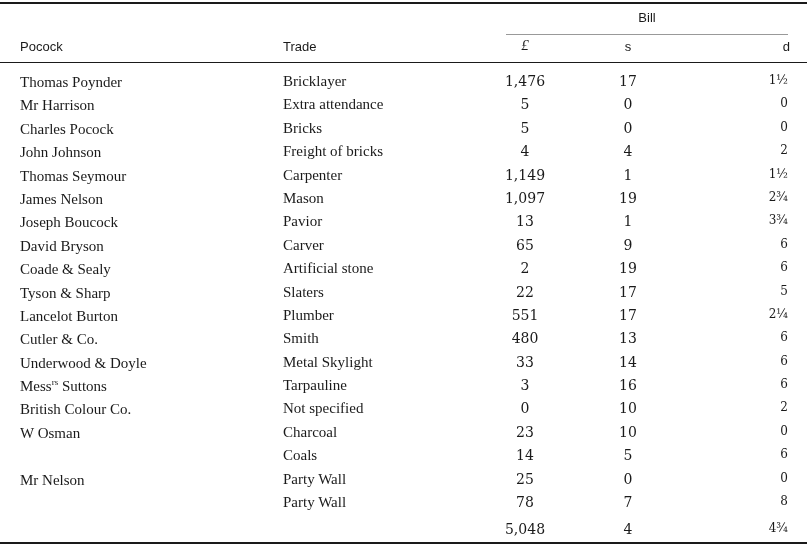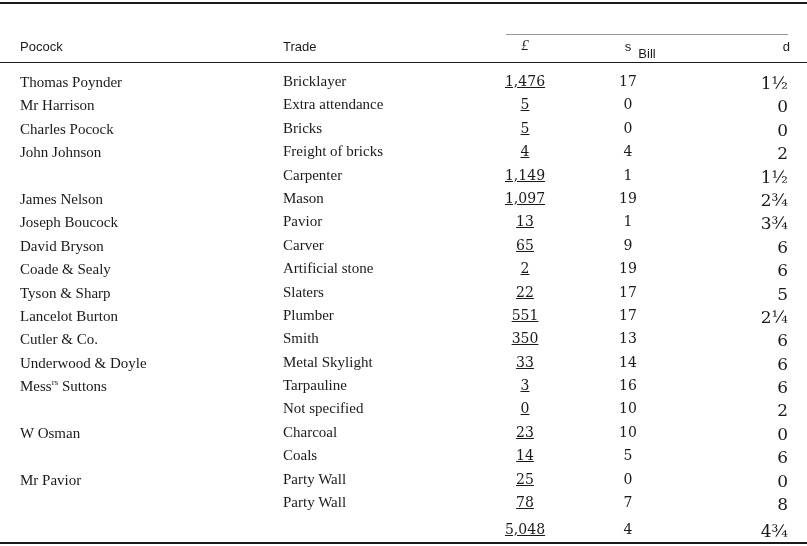--- a/index.html
+++ b/index.html
@@ -40,21 +40,20 @@
       background: #1a1a1a;
     }
     .bill-label {
       position: absolute;
       top: 10px;
       left: 506px;
       width: 282px;
       text-align: center;
       font-family: "Liberation Sans", "DejaVu Sans", sans-serif;
       font-size: 13px;
-      margin-top: 36px;
     }
     .hdr {
       position: absolute;
       top: 39px;
       font-family: "Liberation Sans", "DejaVu Sans", sans-serif;
       font-size: 13px;
     }
     .hdr-workmen { left: 20px; }
     .hdr-trade { left: 283px; }
     .hdr-pounds { left: 480px; width: 90px; text-align: center; font-family: "Liberation Serif", serif; font-style: italic; font-size: 15px; top: 37px;}
@@ -68,23 +67,23 @@
       width: 735px;
     }
     .row {
       position: relative;
       height: 23.4px;
       font-size: 15px;
     }
     .row span { position: absolute; top: 0; white-space: nowrap; }
     .c-name { left: 20px; }
     .c-trade { left: 283px; }
-    .c-l { left: 480px; width: 90px; text-align: center; font-family: "DejaVu Serif", serif; font-size: 14px; font-variant: oldstyle-nums; text-decoration: underline; }
+    .c-l { left: 480px; width: 90px; text-align: center; font-family: "DejaVu Serif", serif; font-size: 14px; font-variant: oldstyle-nums; }
     .c-s { left: 608px; width: 40px; text-align: center; font-family: "DejaVu Serif", serif; font-size: 14px; }
-    .c-d { left: 730px; width: 58px; text-align: right; font-family: "DejaVu Serif", serif; font-size: 17px; }
+    .c-d { left: 730px; width: 58px; text-align: right; font-family: "DejaVu Serif", serif; font-size: 12px; }
     sup { font-size: 9px; vertical-align: 6px; }
     .total-row {
       position: absolute;
       top: 521px;
       left: 0;
       width: 807px;
       height: 20px;
       font-size: 15px;
     }
     .total-row span { position: absolute; top: 0; }
@@ -127,20 +126,21 @@
       <span class="c-d">0</span>
     </div>
     <div class="row">
       <span class="c-name"><span style="position:static">John Johnson</span><sup></sup><span style="position:static"></span></span>
       <span class="c-trade">Freight of bricks</span>
       <span class="c-l">4</span>
       <span class="c-s">4</span>
       <span class="c-d">2</span>
     </div>
     <div class="row">
+      <span class="c-name"><span style="position:static">Thomas Seymour</span><sup></sup><span style="position:static"></span></span>
       <span class="c-trade">Carpenter</span>
       <span class="c-l">1,149</span>
       <span class="c-s">1</span>
       <span class="c-d">1½</span>
     </div>
     <div class="row">
       <span class="c-name"><span style="position:static">James Nelson</span><sup></sup><span style="position:static"></span></span>
       <span class="c-trade">Mason</span>
       <span class="c-l">1,097</span>
       <span class="c-s">19</span>
@@ -177,59 +177,60 @@
     <div class="row">
       <span class="c-name"><span style="position:static">Lancelot Burton</span><sup></sup><span style="position:static"></span></span>
       <span class="c-trade">Plumber</span>
       <span class="c-l">551</span>
       <span class="c-s">17</span>
       <span class="c-d">2¼</span>
     </div>
     <div class="row">
       <span class="c-name"><span style="position:static">Cutler &amp; Co.</span><sup></sup><span style="position:static"></span></span>
       <span class="c-trade">Smith</span>
-      <span class="c-l">350</span>
+      <span class="c-l">480</span>
       <span class="c-s">13</span>
       <span class="c-d">6</span>
     </div>
     <div class="row">
       <span class="c-name"><span style="position:static">Underwood &amp; Doyle</span><sup></sup><span style="position:static"></span></span>
       <span class="c-trade">Metal Skylight</span>
       <span class="c-l">33</span>
       <span class="c-s">14</span>
       <span class="c-d">6</span>
     </div>
     <div class="row">
       <span class="c-name"><span style="position:static">Mess</span><sup>rs</sup><span style="position:static"> Suttons</span></span>
       <span class="c-trade">Tarpauline</span>
       <span class="c-l">3</span>
       <span class="c-s">16</span>
       <span class="c-d">6</span>
     </div>
     <div class="row">
+      <span class="c-name"><span style="position:static">British Colour Co.</span><sup></sup><span style="position:static"></span></span>
       <span class="c-trade">Not specified</span>
       <span class="c-l">0</span>
       <span class="c-s">10</span>
       <span class="c-d">2</span>
     </div>
     <div class="row">
       <span class="c-name"><span style="position:static">W Osman</span><sup></sup><span style="position:static"></span></span>
       <span class="c-trade">Charcoal</span>
       <span class="c-l">23</span>
       <span class="c-s">10</span>
       <span class="c-d">0</span>
     </div>
     <div class="row">
       <span class="c-trade">Coals</span>
       <span class="c-l">14</span>
       <span class="c-s">5</span>
       <span class="c-d">6</span>
     </div>
     <div class="row">
-      <span class="c-name"><span style="position:static">Mr Pavior</span><sup></sup><span style="position:static"></span></span>
+      <span class="c-name"><span style="position:static">Mr Nelson</span><sup></sup><span style="position:static"></span></span>
       <span class="c-trade">Party Wall</span>
       <span class="c-l">25</span>
       <span class="c-s">0</span>
       <span class="c-d">0</span>
     </div>
     <div class="row">
       <span class="c-trade">Party Wall</span>
       <span class="c-l">78</span>
       <span class="c-s">7</span>
       <span class="c-d">8</span>

